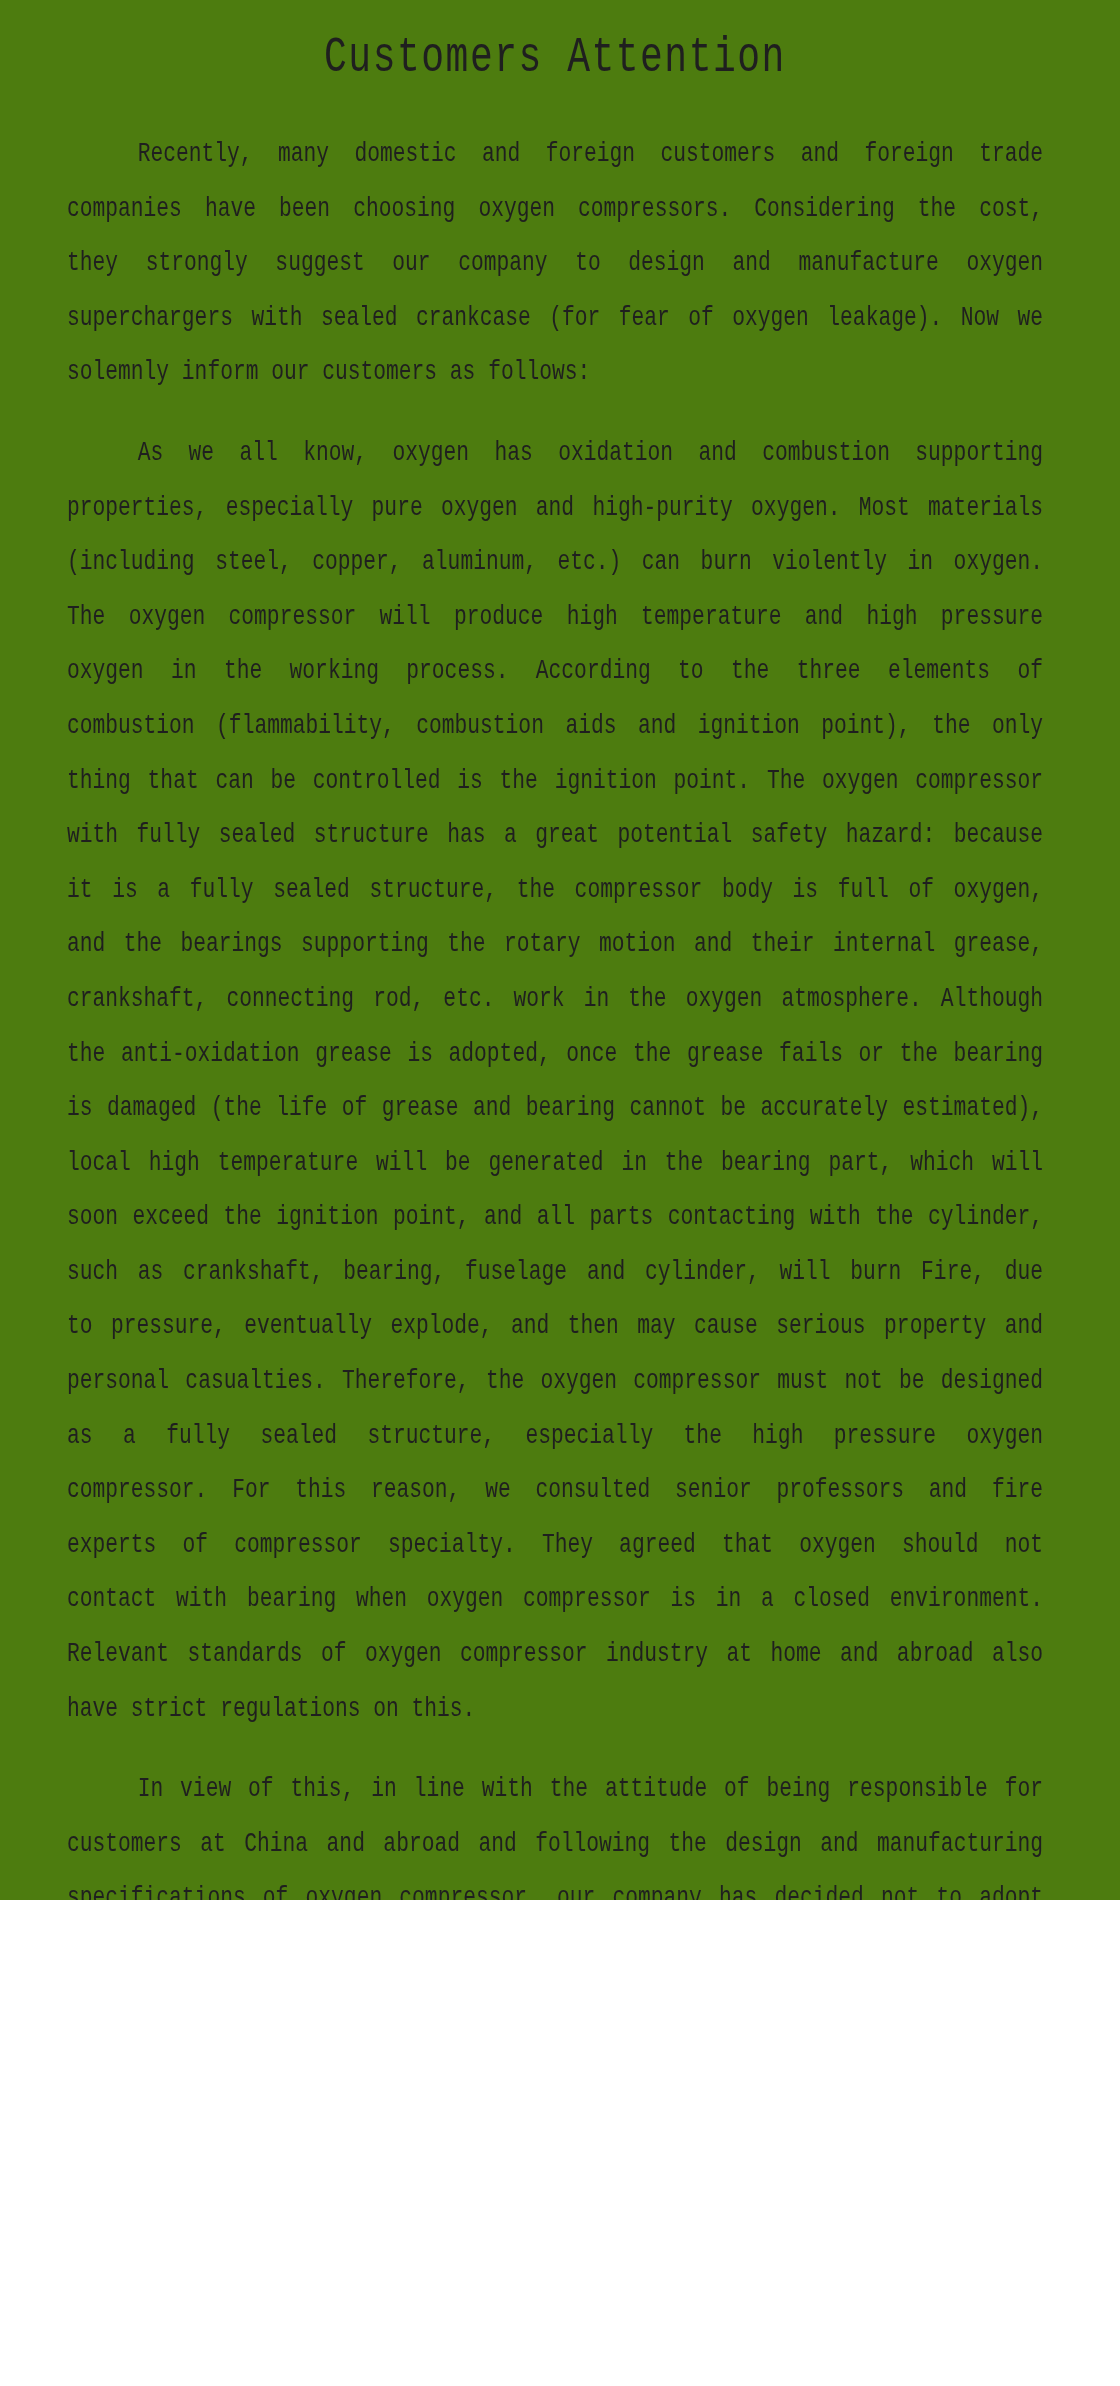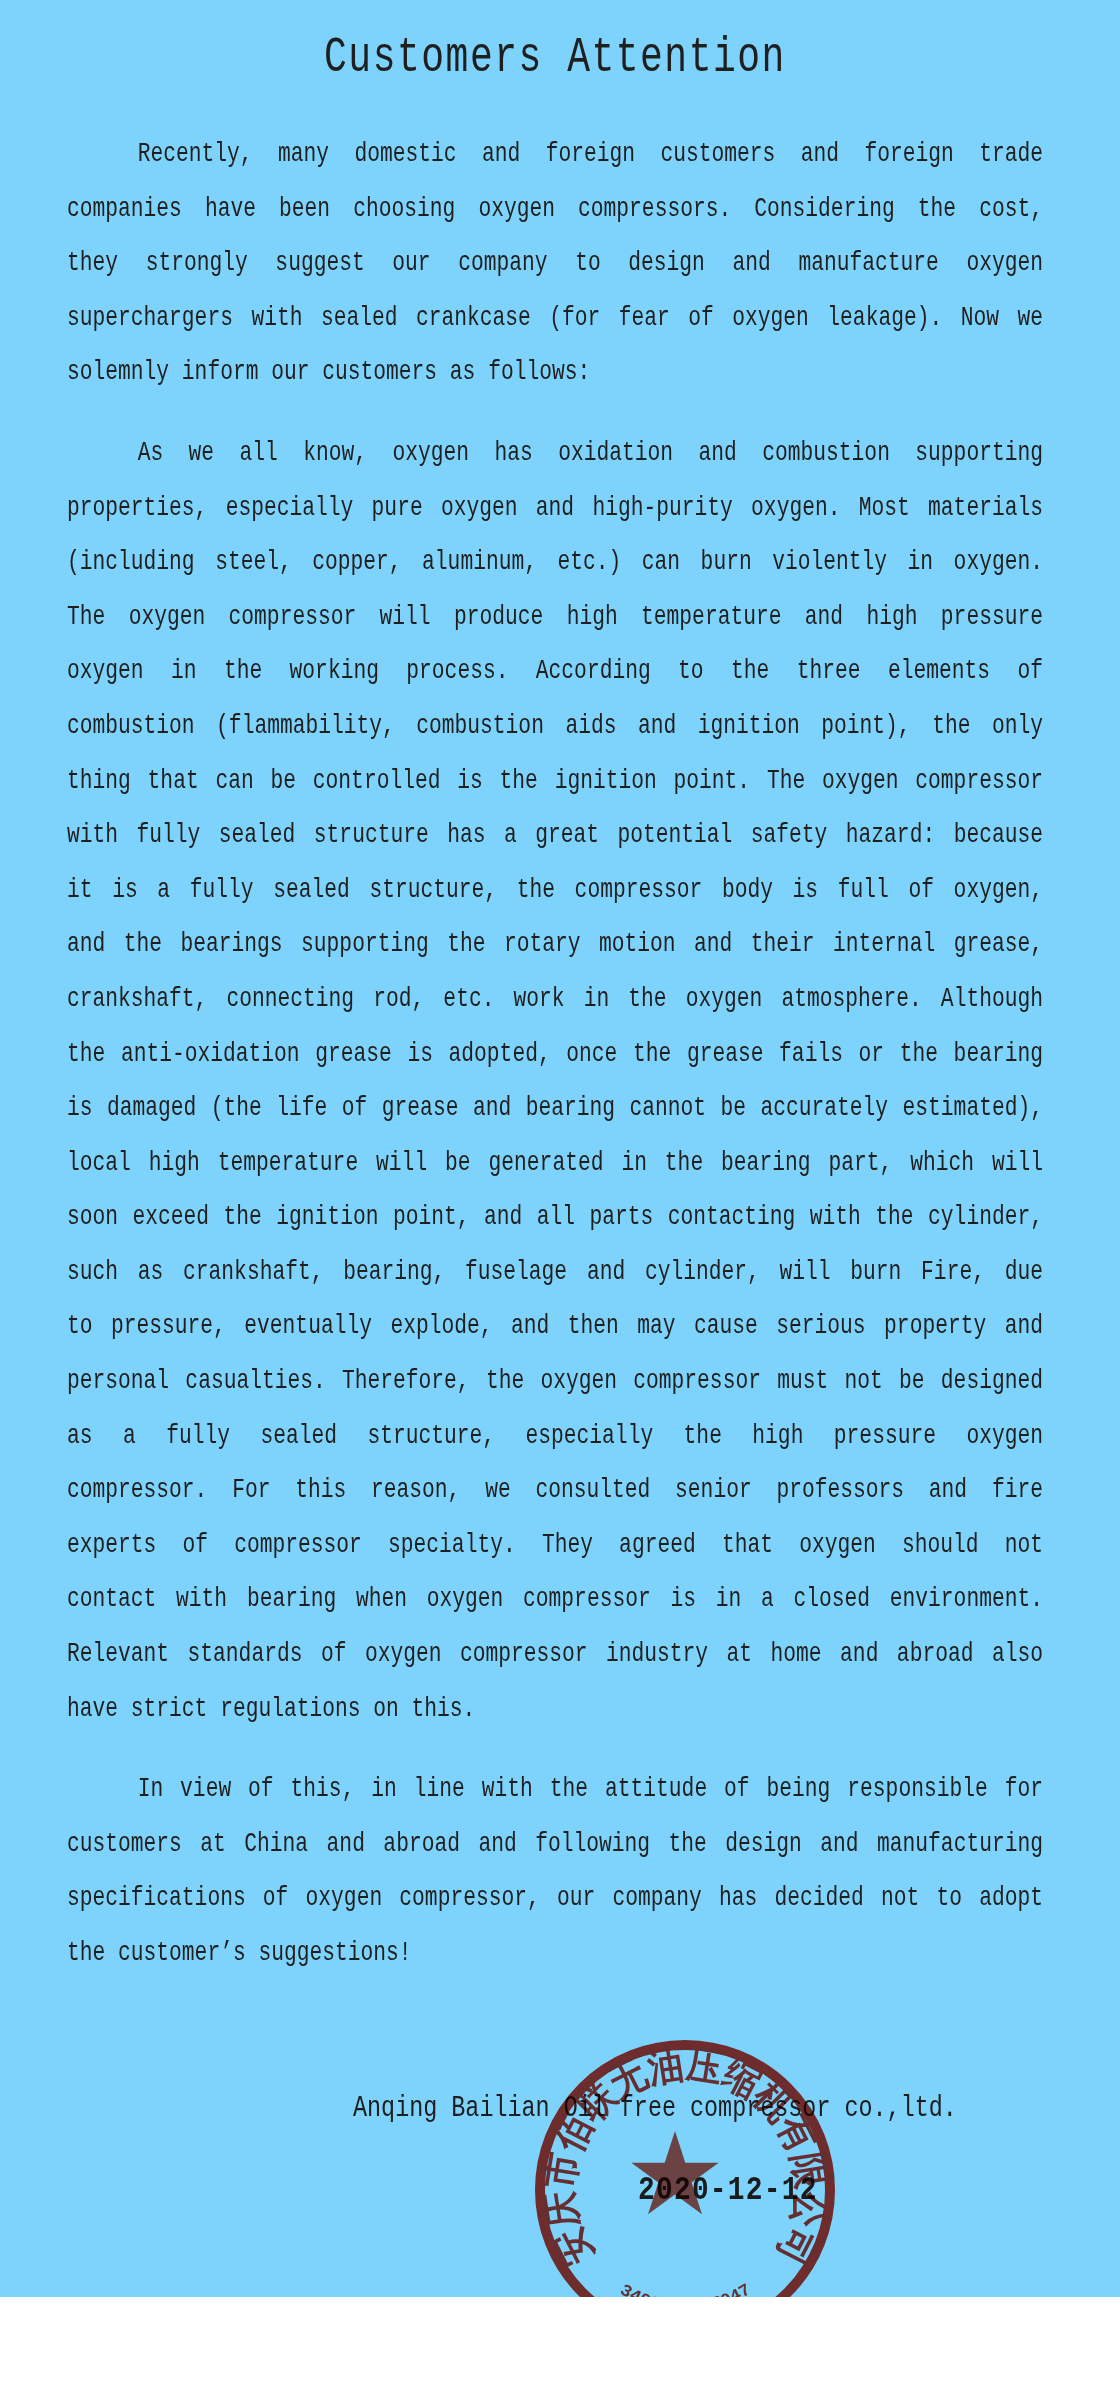--- a/index.html
+++ b/index.html
@@ -1,19 +1,19 @@
 <!DOCTYPE html>
 <html><head>
 <meta charset="utf-8">
 <style>
   html,body{margin:0;padding:0;background:#ffffff;}
   .page{
     position:relative;
-    width:1120px;height:2297px;
-    background:#7dd3fc;
+    width:1120px;height:1900px;
+    background:#4d7c0f;
     overflow:hidden;
     font-family:"Liberation Mono","DejaVu Sans Mono",monospace;
     color:#1f1f1f;
   }
   .body-scale{
     position:absolute;left:67px;top:0;width:1285px;
     transform:scaleX(0.7595);
     transform-origin:0 0;
   }
   .title{

